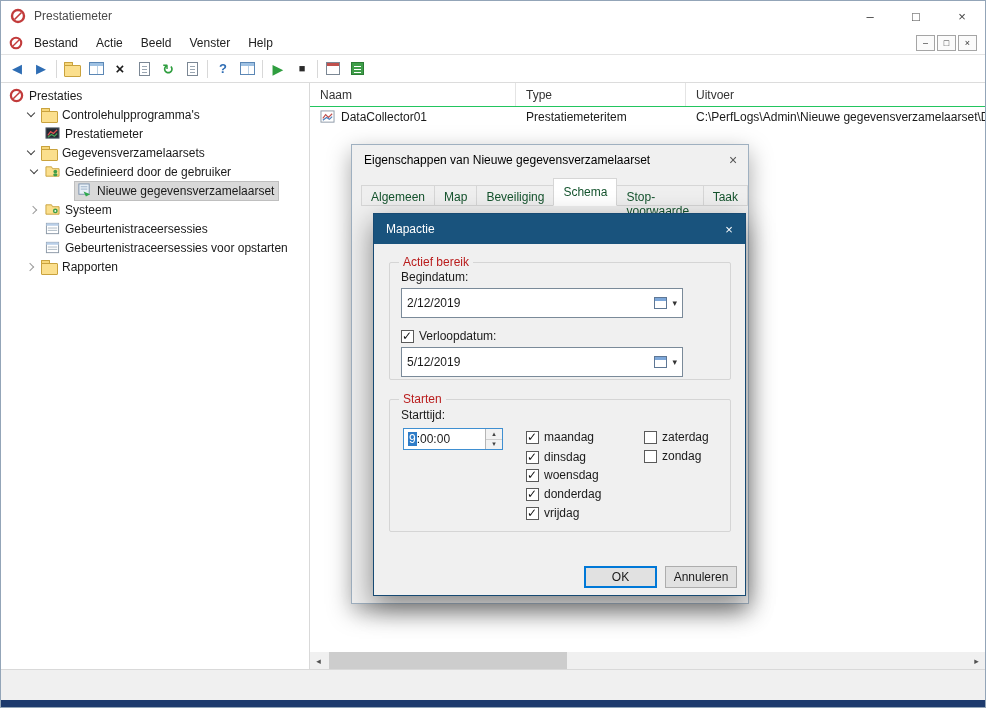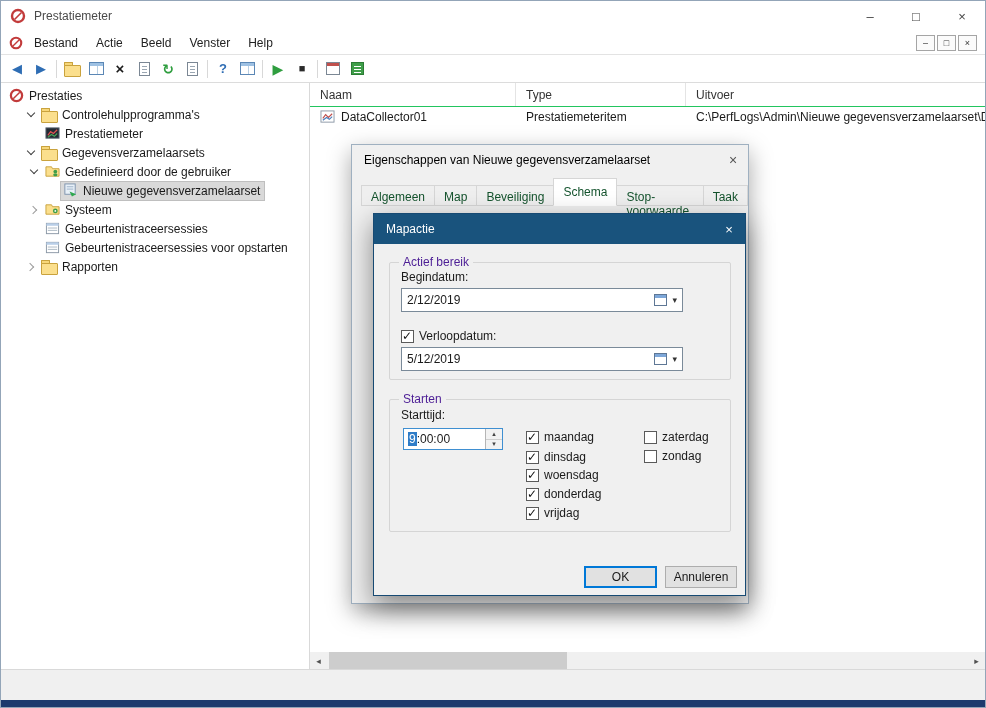--- a/index.html
+++ b/index.html
@@ -40,21 +40,21 @@
   .i-doc{width:11px;height:14px;border:1px solid #7b8794;background:#fff;position:relative;display:inline-block}
   .i-doc::before{content:"";position:absolute;left:2px;top:3px;right:2px;height:1px;background:#9aa6b2;box-shadow:0 3px 0 #9aa6b2,0 6px 0 #9aa6b2}
   .i-cal{width:14px;height:13px;border:1px solid #7b8794;background:#fff;position:relative;display:inline-block}
   .i-cal::before{content:"";position:absolute;left:0;top:0;right:0;height:3px;background:#c0504d}
   .i-green{width:13px;height:13px;background:#3f9e49;border:1px solid #2c7c35;position:relative;display:inline-block}
   .i-green::before{content:"";position:absolute;left:2px;top:3px;right:2px;height:1px;background:#fff;box-shadow:0 3px 0 #fff,0 6px 0 #fff}
 
   
   .treepane{position:absolute;left:0;top:82px;width:309px;height:586px;background:#fff;border-right:1px solid #d9d9d9;overflow:hidden;padding-top:3px}
   .trow{display:flex;align-items:center;height:19px;white-space:nowrap}
-  .lvl0{padding-left:6px}.lvl1{padding-left:21px}.lvl2{padding-left:24px}.lvl3{padding-left:42px}
+  .lvl0{padding-left:6px}.lvl1{padding-left:21px}.lvl2{padding-left:24px}.lvl3{padding-left:56px}
   .expslot{width:18px;flex:0 0 18px;display:flex;align-items:center;justify-content:center}
   .chev{width:6px;height:6px;border-right:1.5px solid #404040;border-bottom:1.5px solid #404040;transform:rotate(45deg);margin-top:-3px}
   .chev.closed{border-color:#9c9c9c;transform:rotate(-45deg);margin-top:0;margin-left:-2px}
   .icon16{width:16px;height:16px;flex:0 0 16px;position:relative;display:inline-flex;align-items:center;justify-content:center;margin-right:5px}
   .hl{display:flex;align-items:center;padding:1px 4px 1px 1px}
   .trow.sel .hl{background:#d9d9d9;outline:1px solid #bfbfbf}
 
   
   .listpane{position:absolute;left:309px;top:82px;right:0;height:586px;background:#fff;overflow:hidden}
   .lheader{display:flex;height:24px;align-items:center;border-bottom:1px solid #22c55e}
@@ -80,23 +80,23 @@
   .tabs{position:absolute;left:10px;top:37px;display:flex;align-items:flex-end}
   .tab{height:21px;padding:4px 9px 0;background:#efefef;border:1px solid #d6d6d6;margin-left:-1px;color:#14532d}
   .tab.active{height:28px;margin-top:-4px;padding-top:6px;background:#fff;border-bottom:1px solid #fff;z-index:2;position:relative}
 
   
   .mapd{position:absolute;left:372px;top:212px;width:373px;height:383px;background:#f0f0f0;border:1px solid #174a73;box-shadow:0 10px 26px rgba(0,0,0,.45);z-index:30}
   .mtitle{height:30px;background:#19537d;display:flex;align-items:center;color:#fff;padding-left:12px}
   .mclose{margin-left:auto;width:32px;height:30px;display:flex;align-items:center;justify-content:center;color:#fff;font-size:13px}
   .mbody{position:absolute;left:0;top:30px;right:0;bottom:0}
   .group{position:absolute;border:1px solid #d5d5d5;border-radius:2px}
-  .glabel{position:absolute;top:-8px;left:9px;background:#f0f0f0;padding:0 4px;color:#4c1d95}
+  .glabel{position:absolute;top:-8px;left:9px;background:#f0f0f0;padding:0 4px;color:#b91c1c}
   .flabel{position:absolute;color:#1a1a1a}
-  .datefield{position:absolute;width:282px;height:24px;border:1px solid #7a8a99;background:#fff;display:flex;align-items:center;padding:0 5px;gap:5px}
+  .datefield{position:absolute;width:282px;height:30px;border:1px solid #7a8a99;background:#fff;display:flex;align-items:center;padding:0 5px;gap:5px}
   .dtext{flex:1}
   .dcal{width:13px;height:12px;border:1px solid #5e7795;background:#fff;position:relative;flex:0 0 13px}
   .dcal::before{content:"";position:absolute;left:0;top:0;right:0;height:3px;background:#7da7d9}
   .darr{font-size:9px;color:#333}
   .cb{position:absolute;display:flex;align-items:center;gap:5px;white-space:nowrap}
   .cb-box{width:13px;height:13px;border:1px solid #5a5a5a;background:#fff;position:relative;flex:0 0 13px}
   .cb.checked .cb-box::after{content:"✓";position:absolute;left:0px;top:-2px;font-size:12px;font-weight:bold;color:#111}
   .spinfield{position:absolute;width:100px;height:22px;border:1px solid #3f8fd1;background:#fff;display:flex;align-items:center;padding-left:4px}
   .seltext{background:#2f7cc7;color:#fff;padding:0 1px}
   .spins{margin-left:auto;width:17px;height:100%;display:flex;flex-direction:column;border-left:1px solid #b5b5b5}

